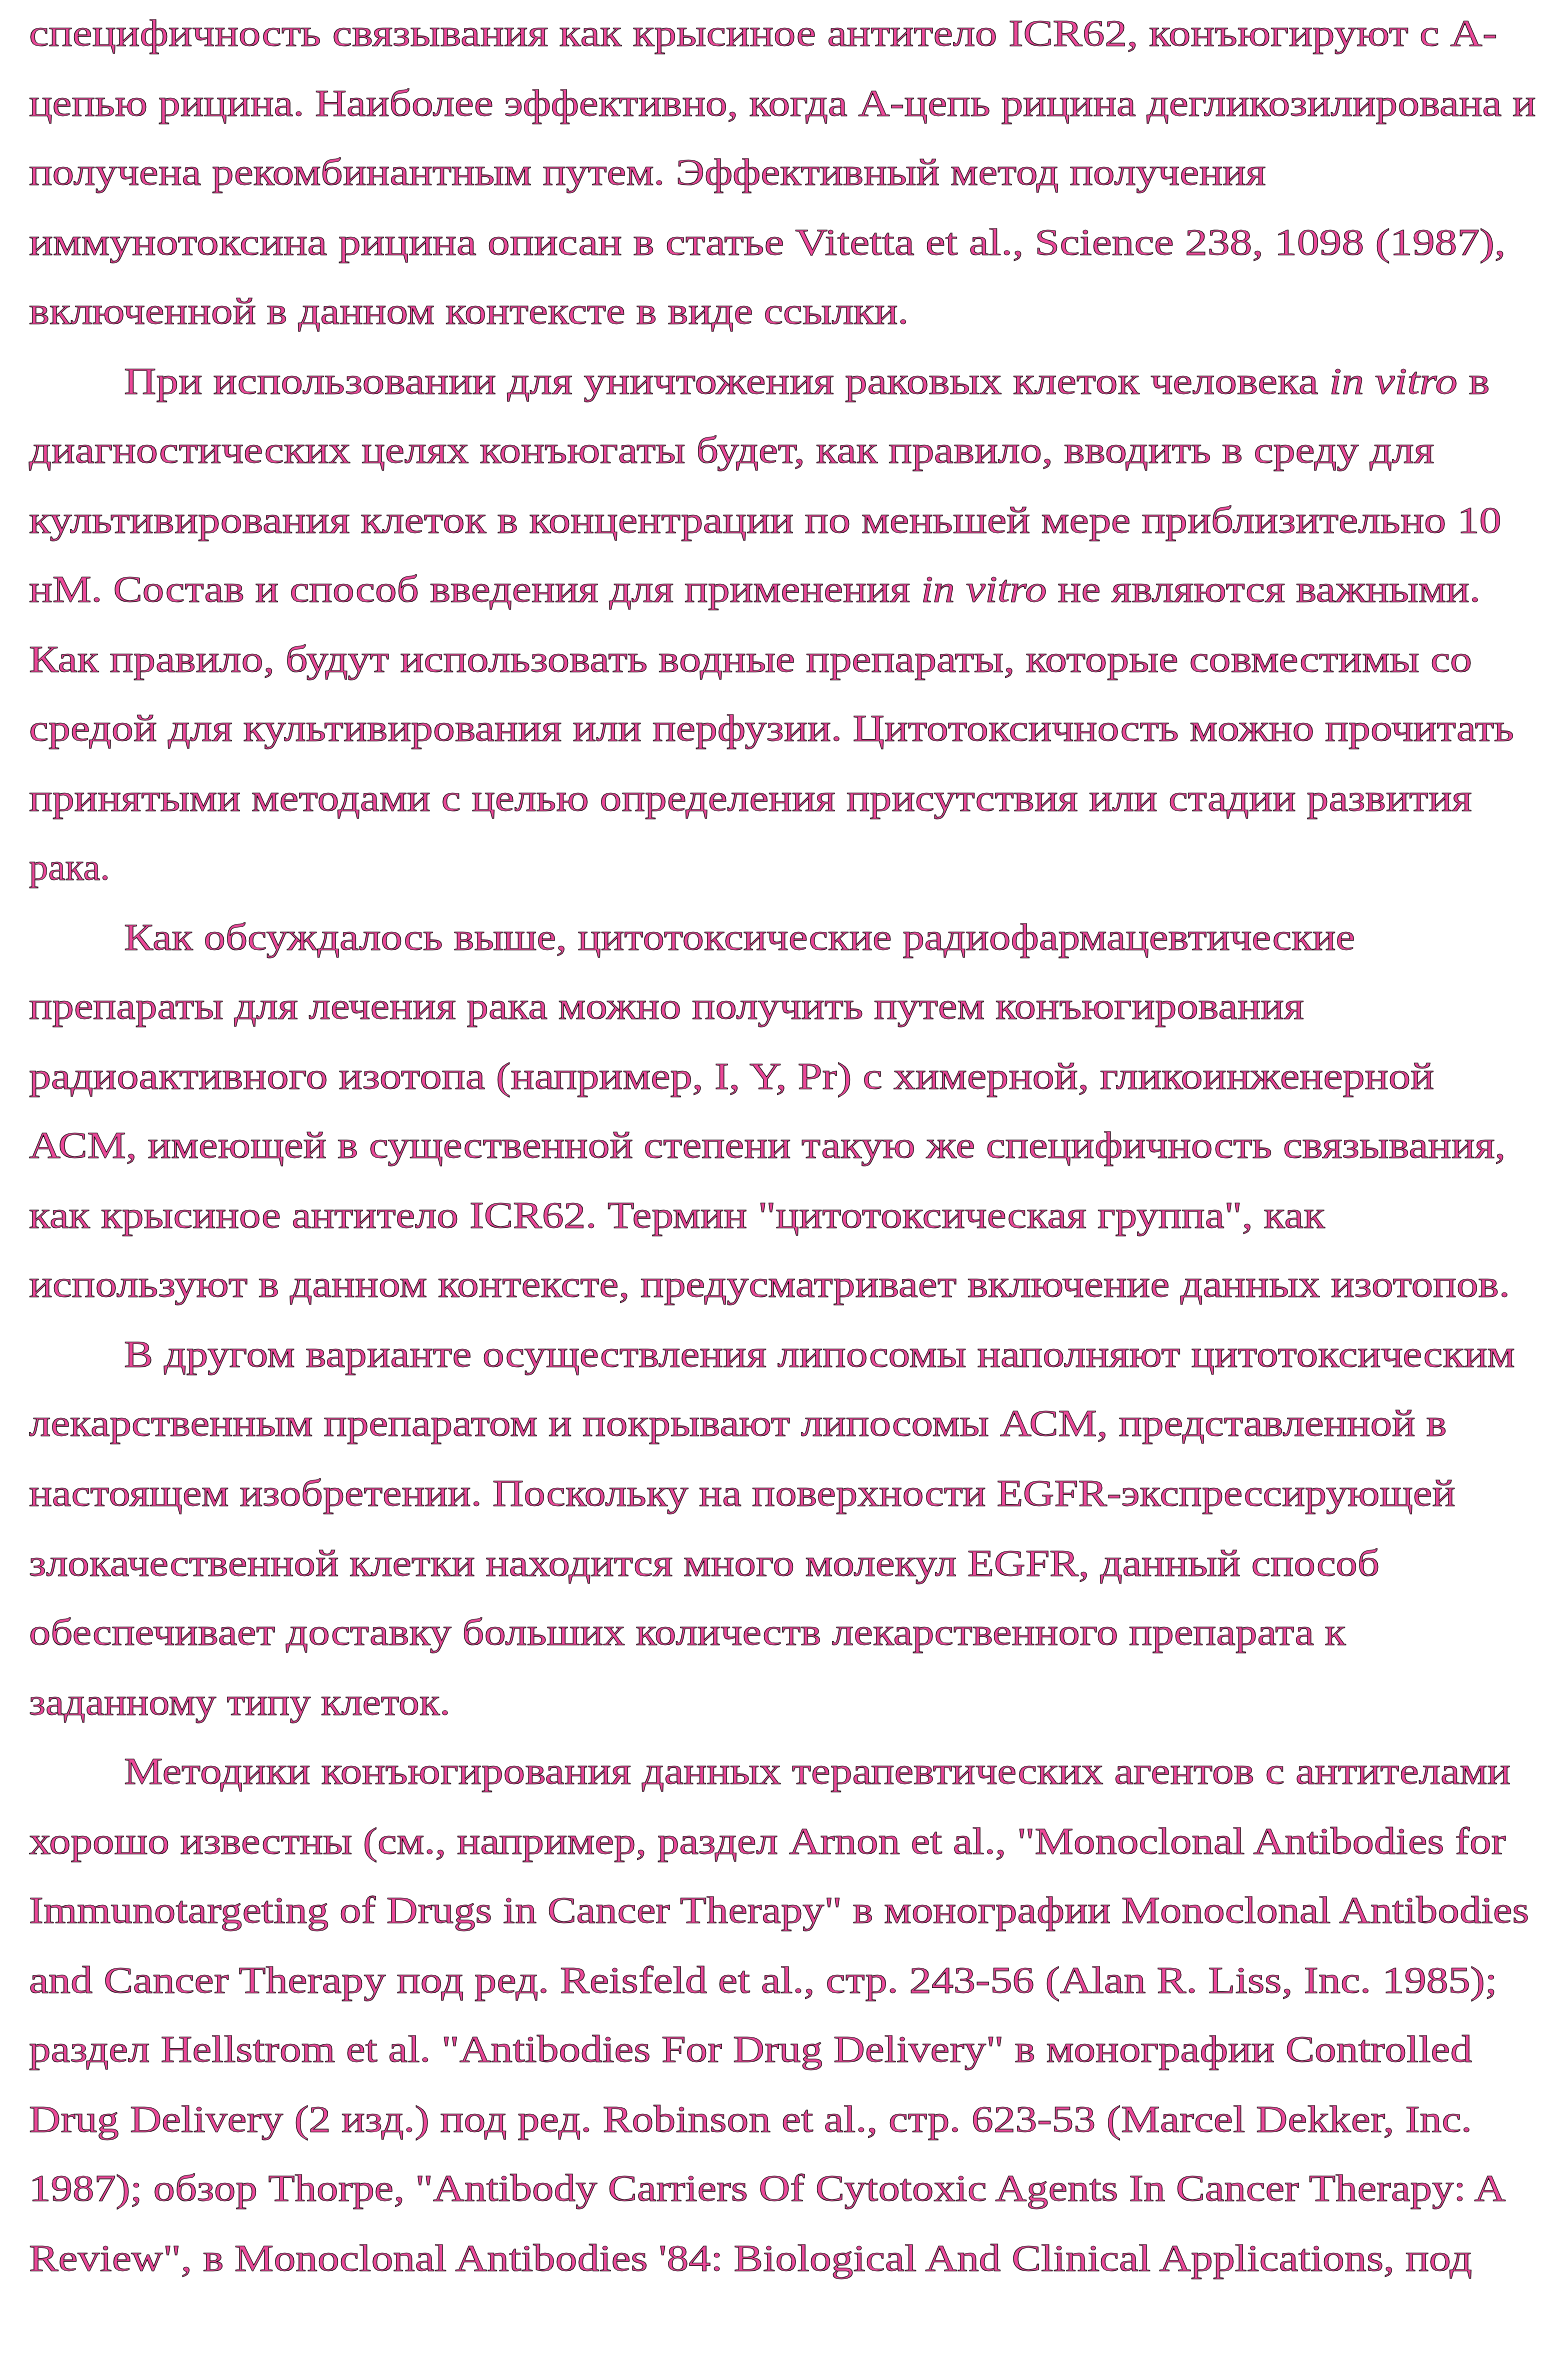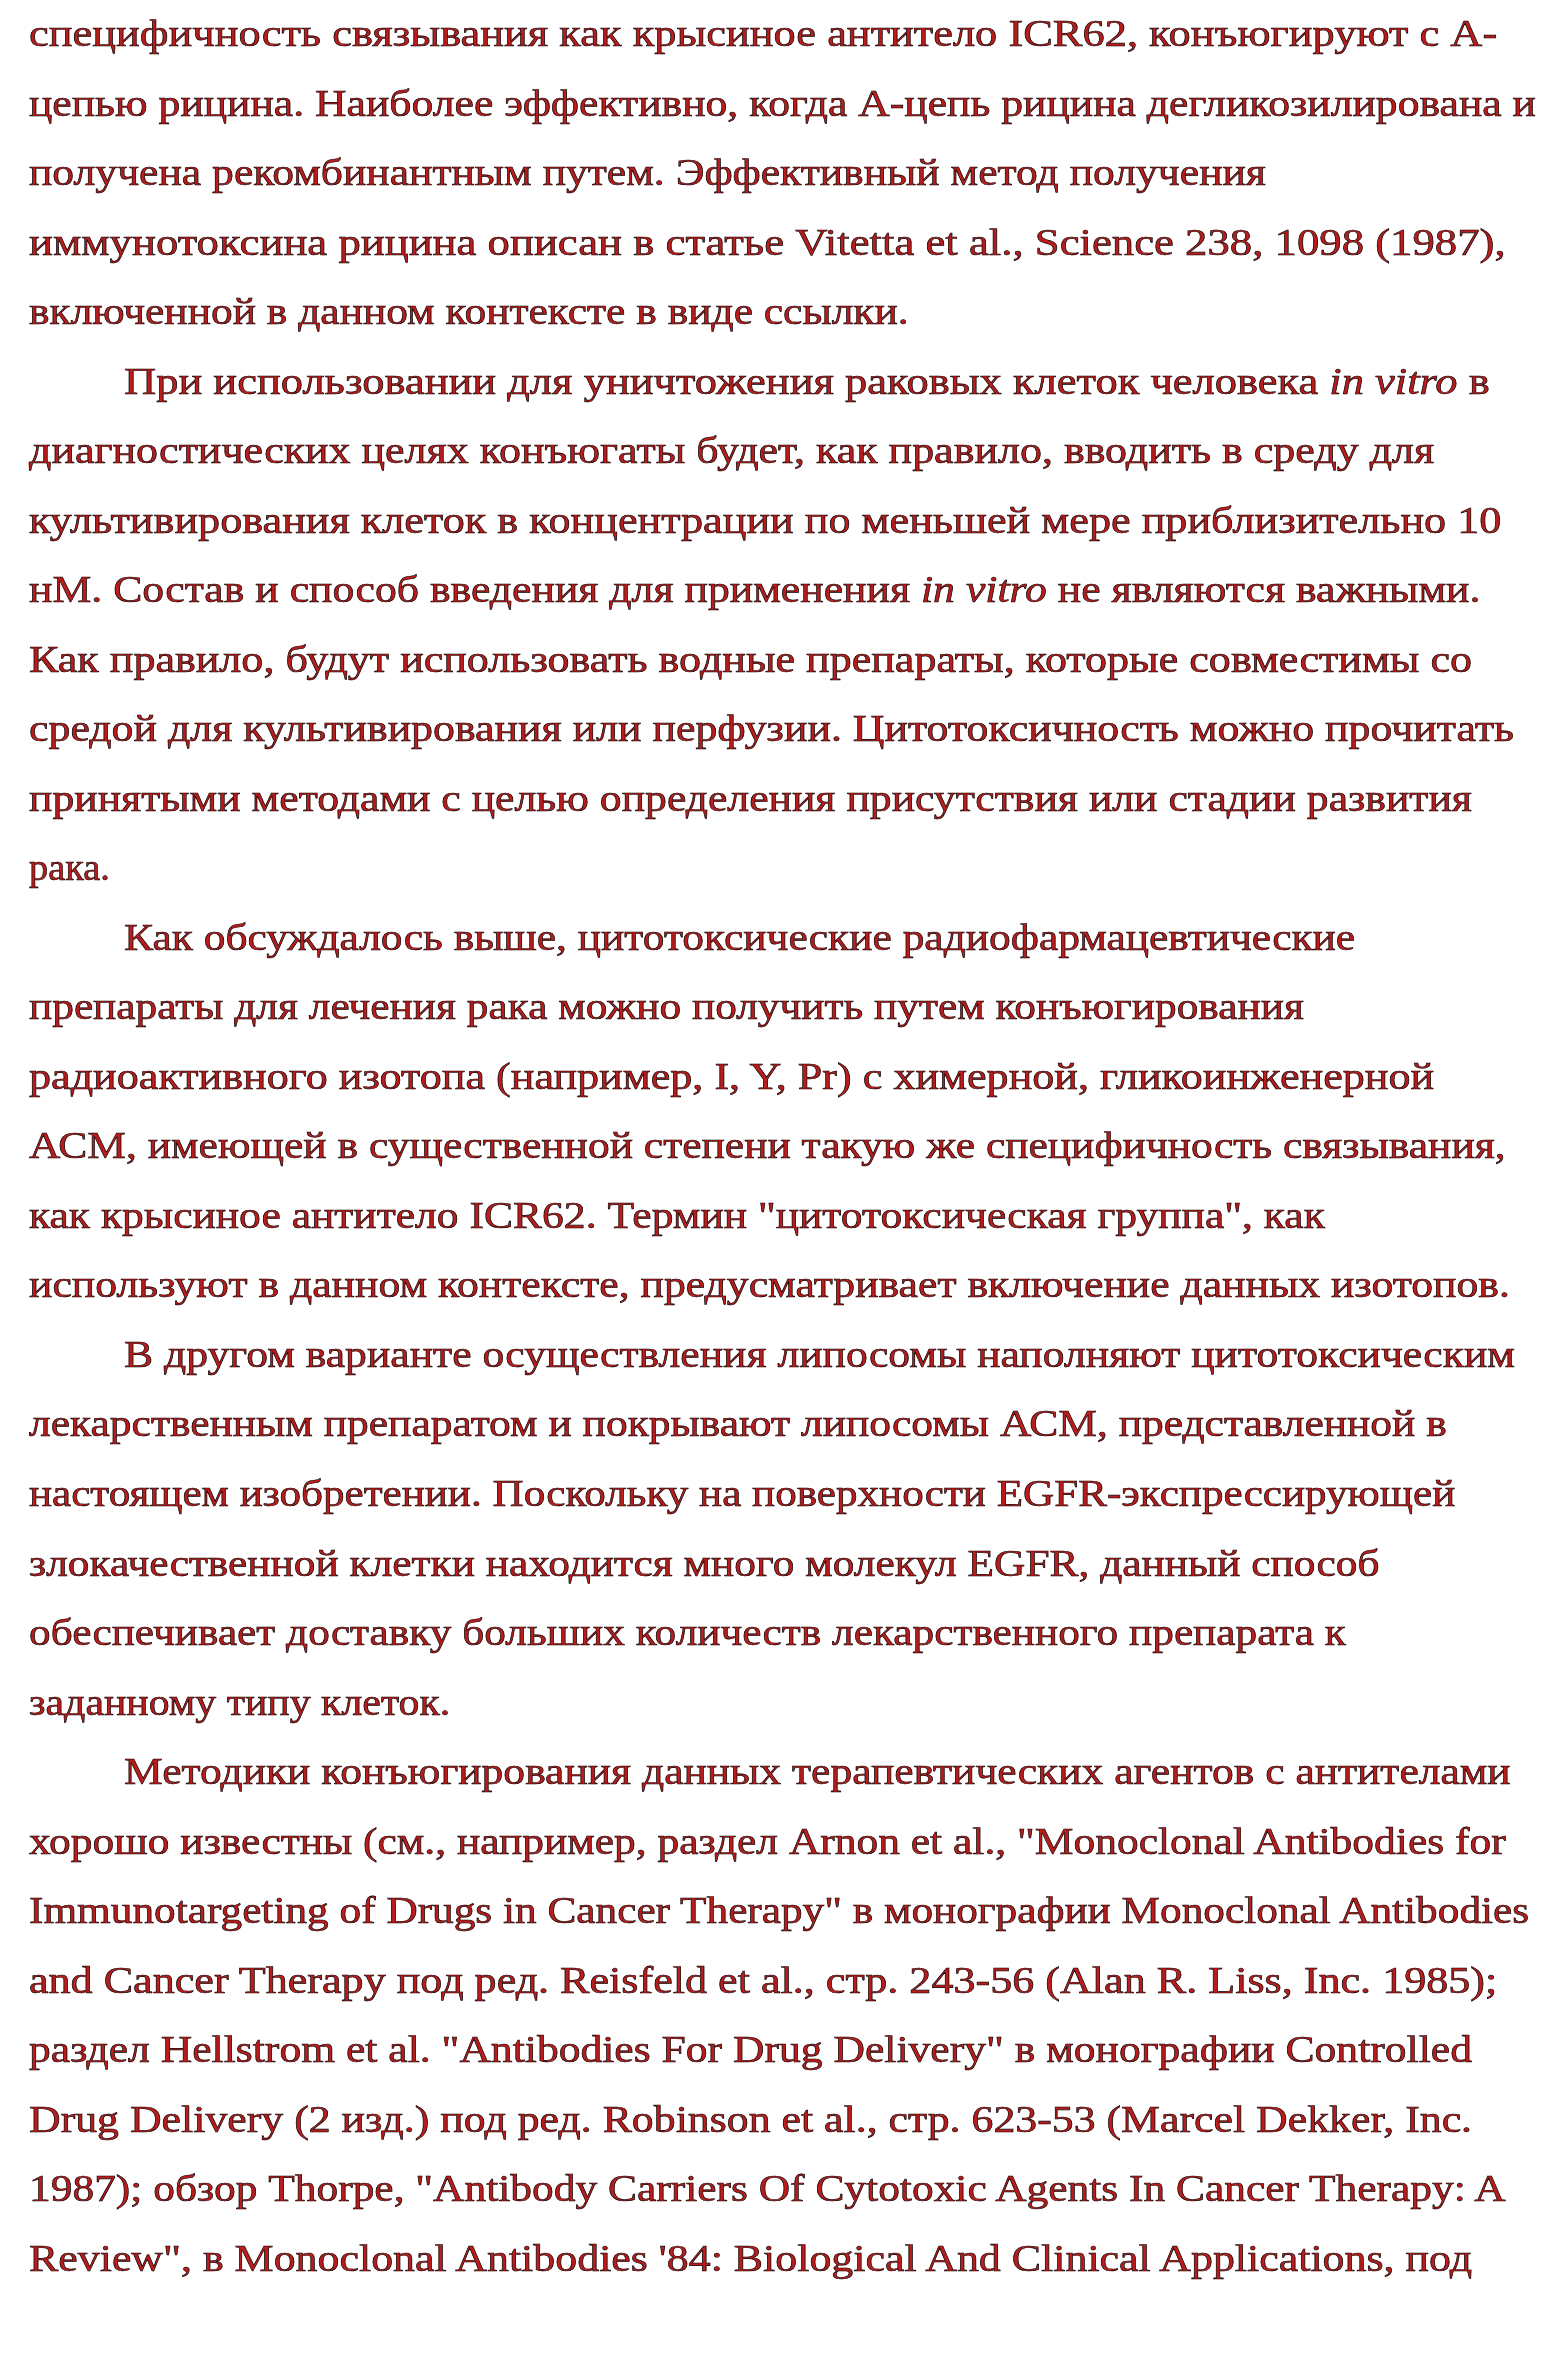--- a/index.html
+++ b/index.html
@@ -13,21 +13,21 @@
       position: relative;
       overflow: hidden;
     }
     .page {
       position: absolute;
       left: 0;
       top: 0;
       width: 1463px;
       height: 2377px;
       background: #ffffff;
-      color: #b91c1c;
+      color: #ec4899;
       font-family: "Liberation Serif", "DejaVu Serif", serif;
       font-size: 37px;
       -webkit-text-stroke: 0.6px #000000;
     }
     .line {
       position: absolute;
       left: 29px;
       white-space: nowrap;
       line-height: 1;
       height: 42px;

